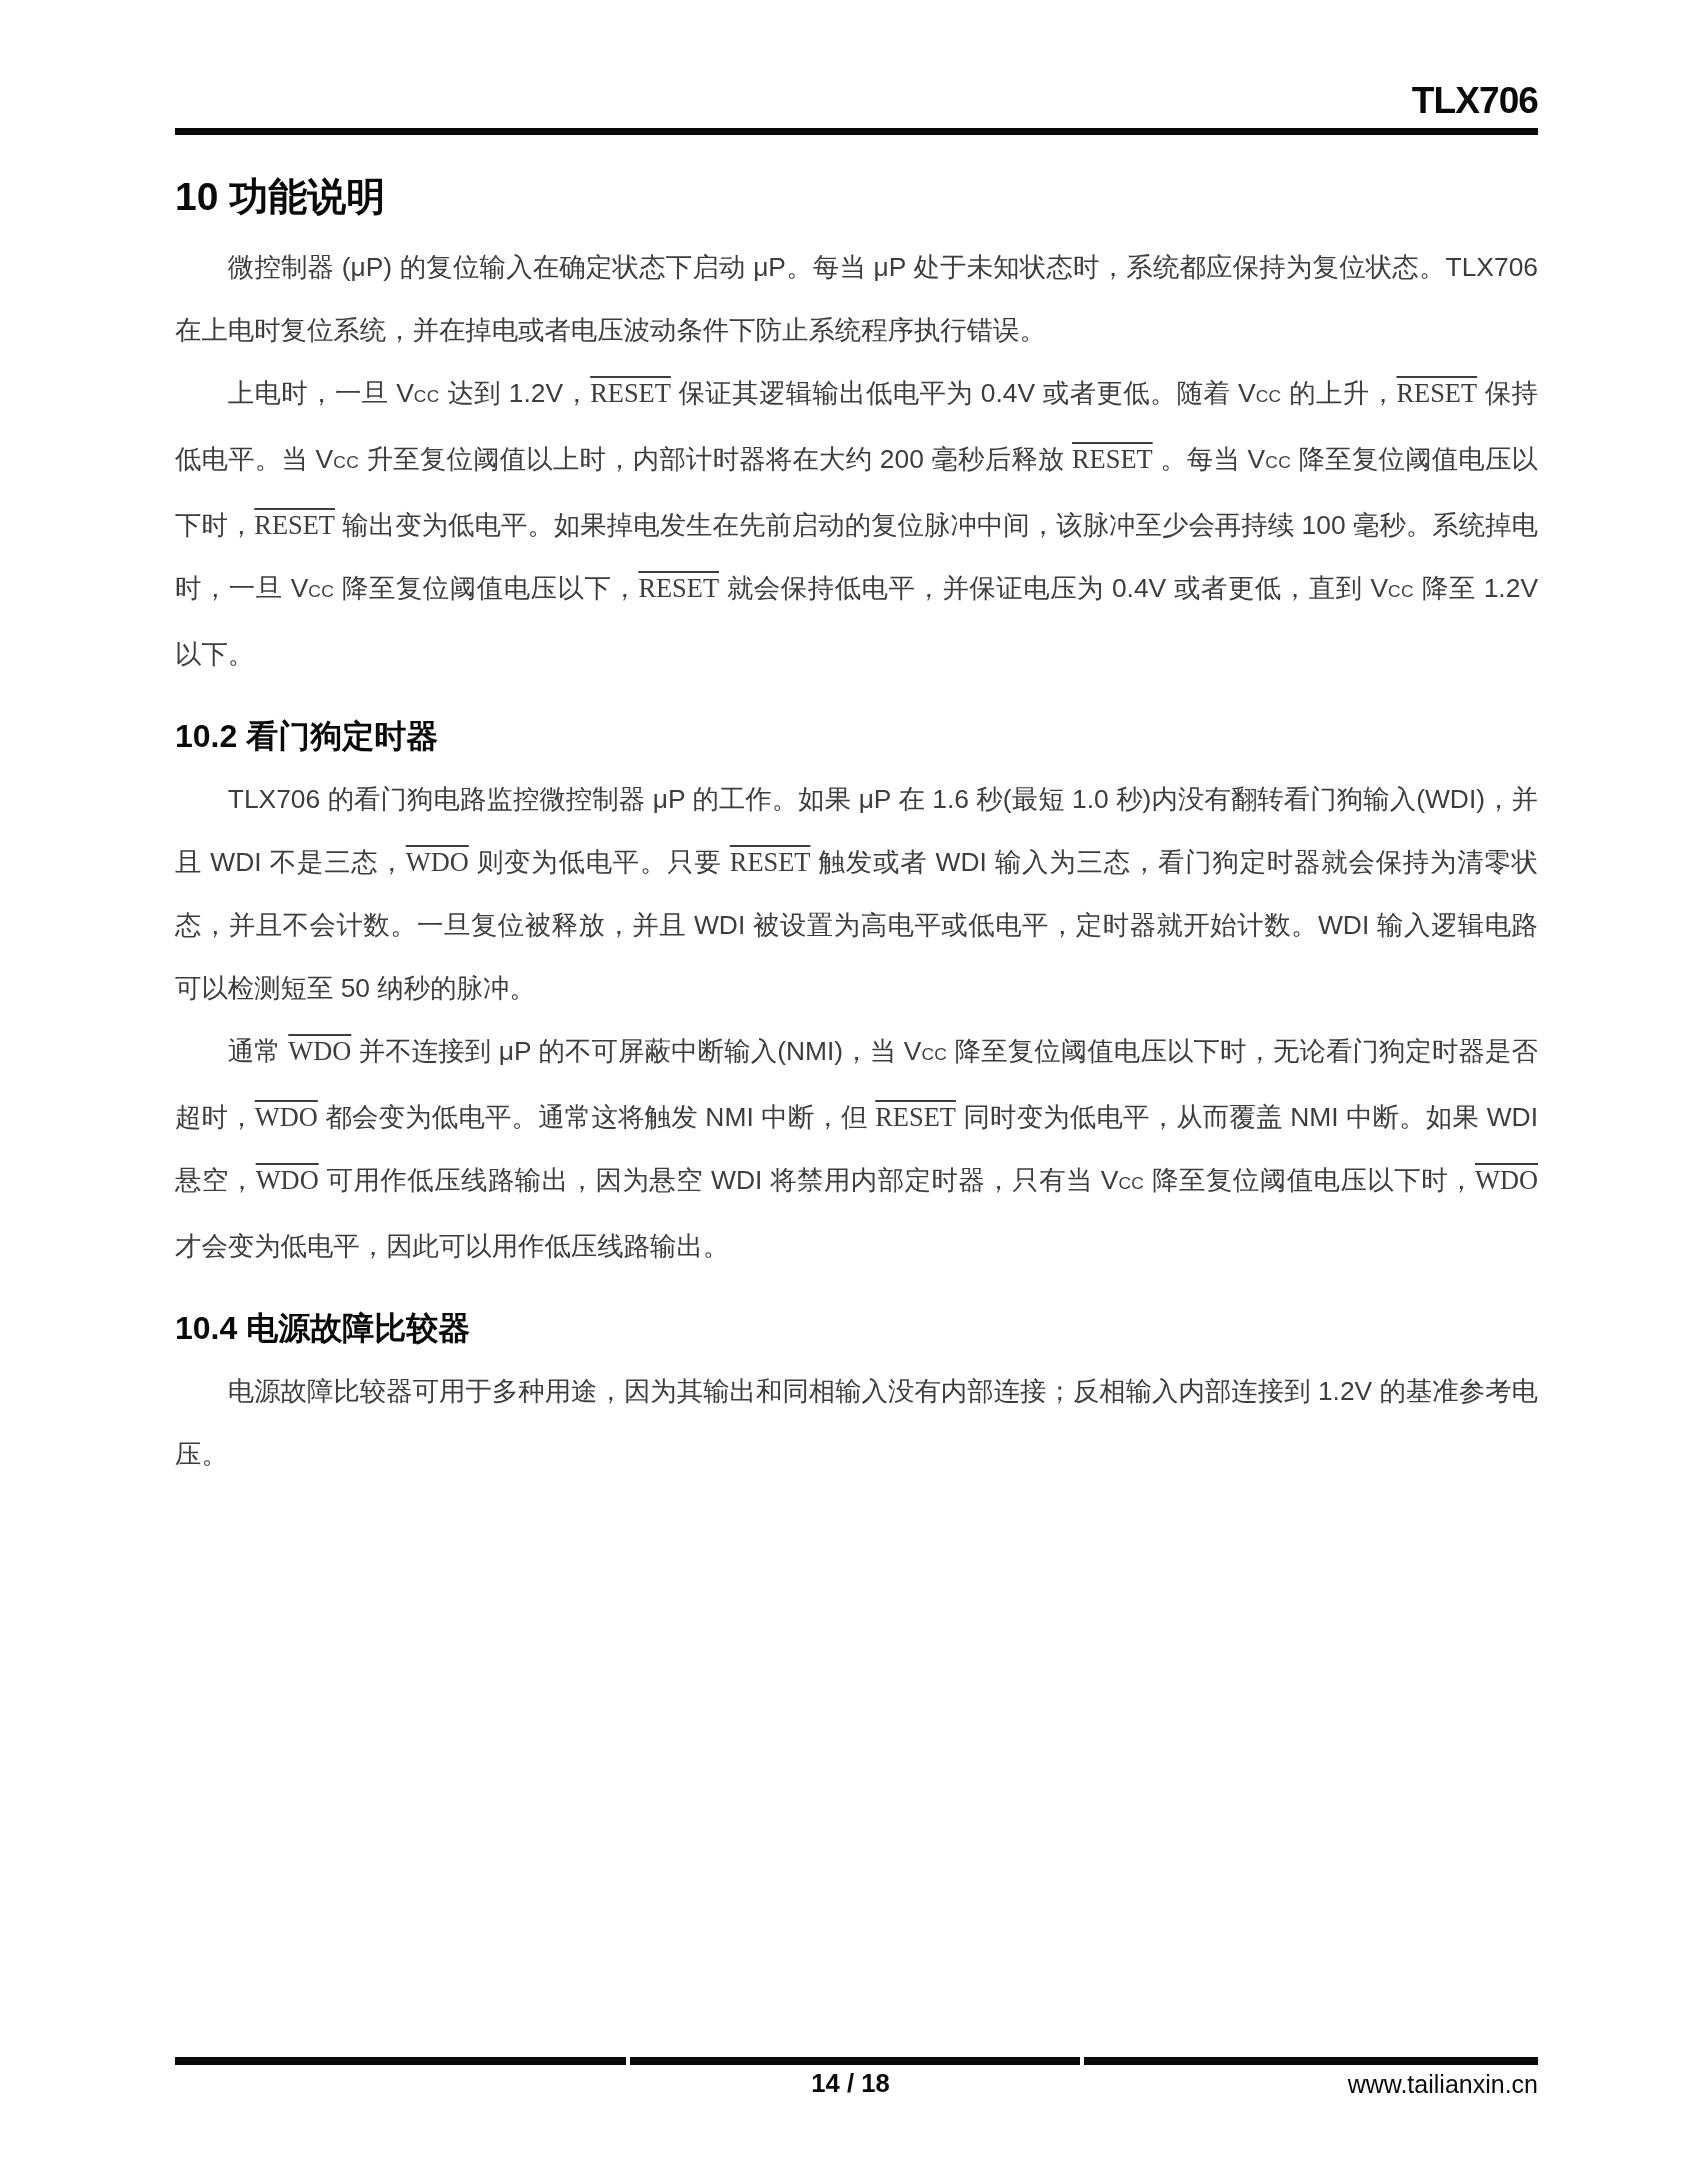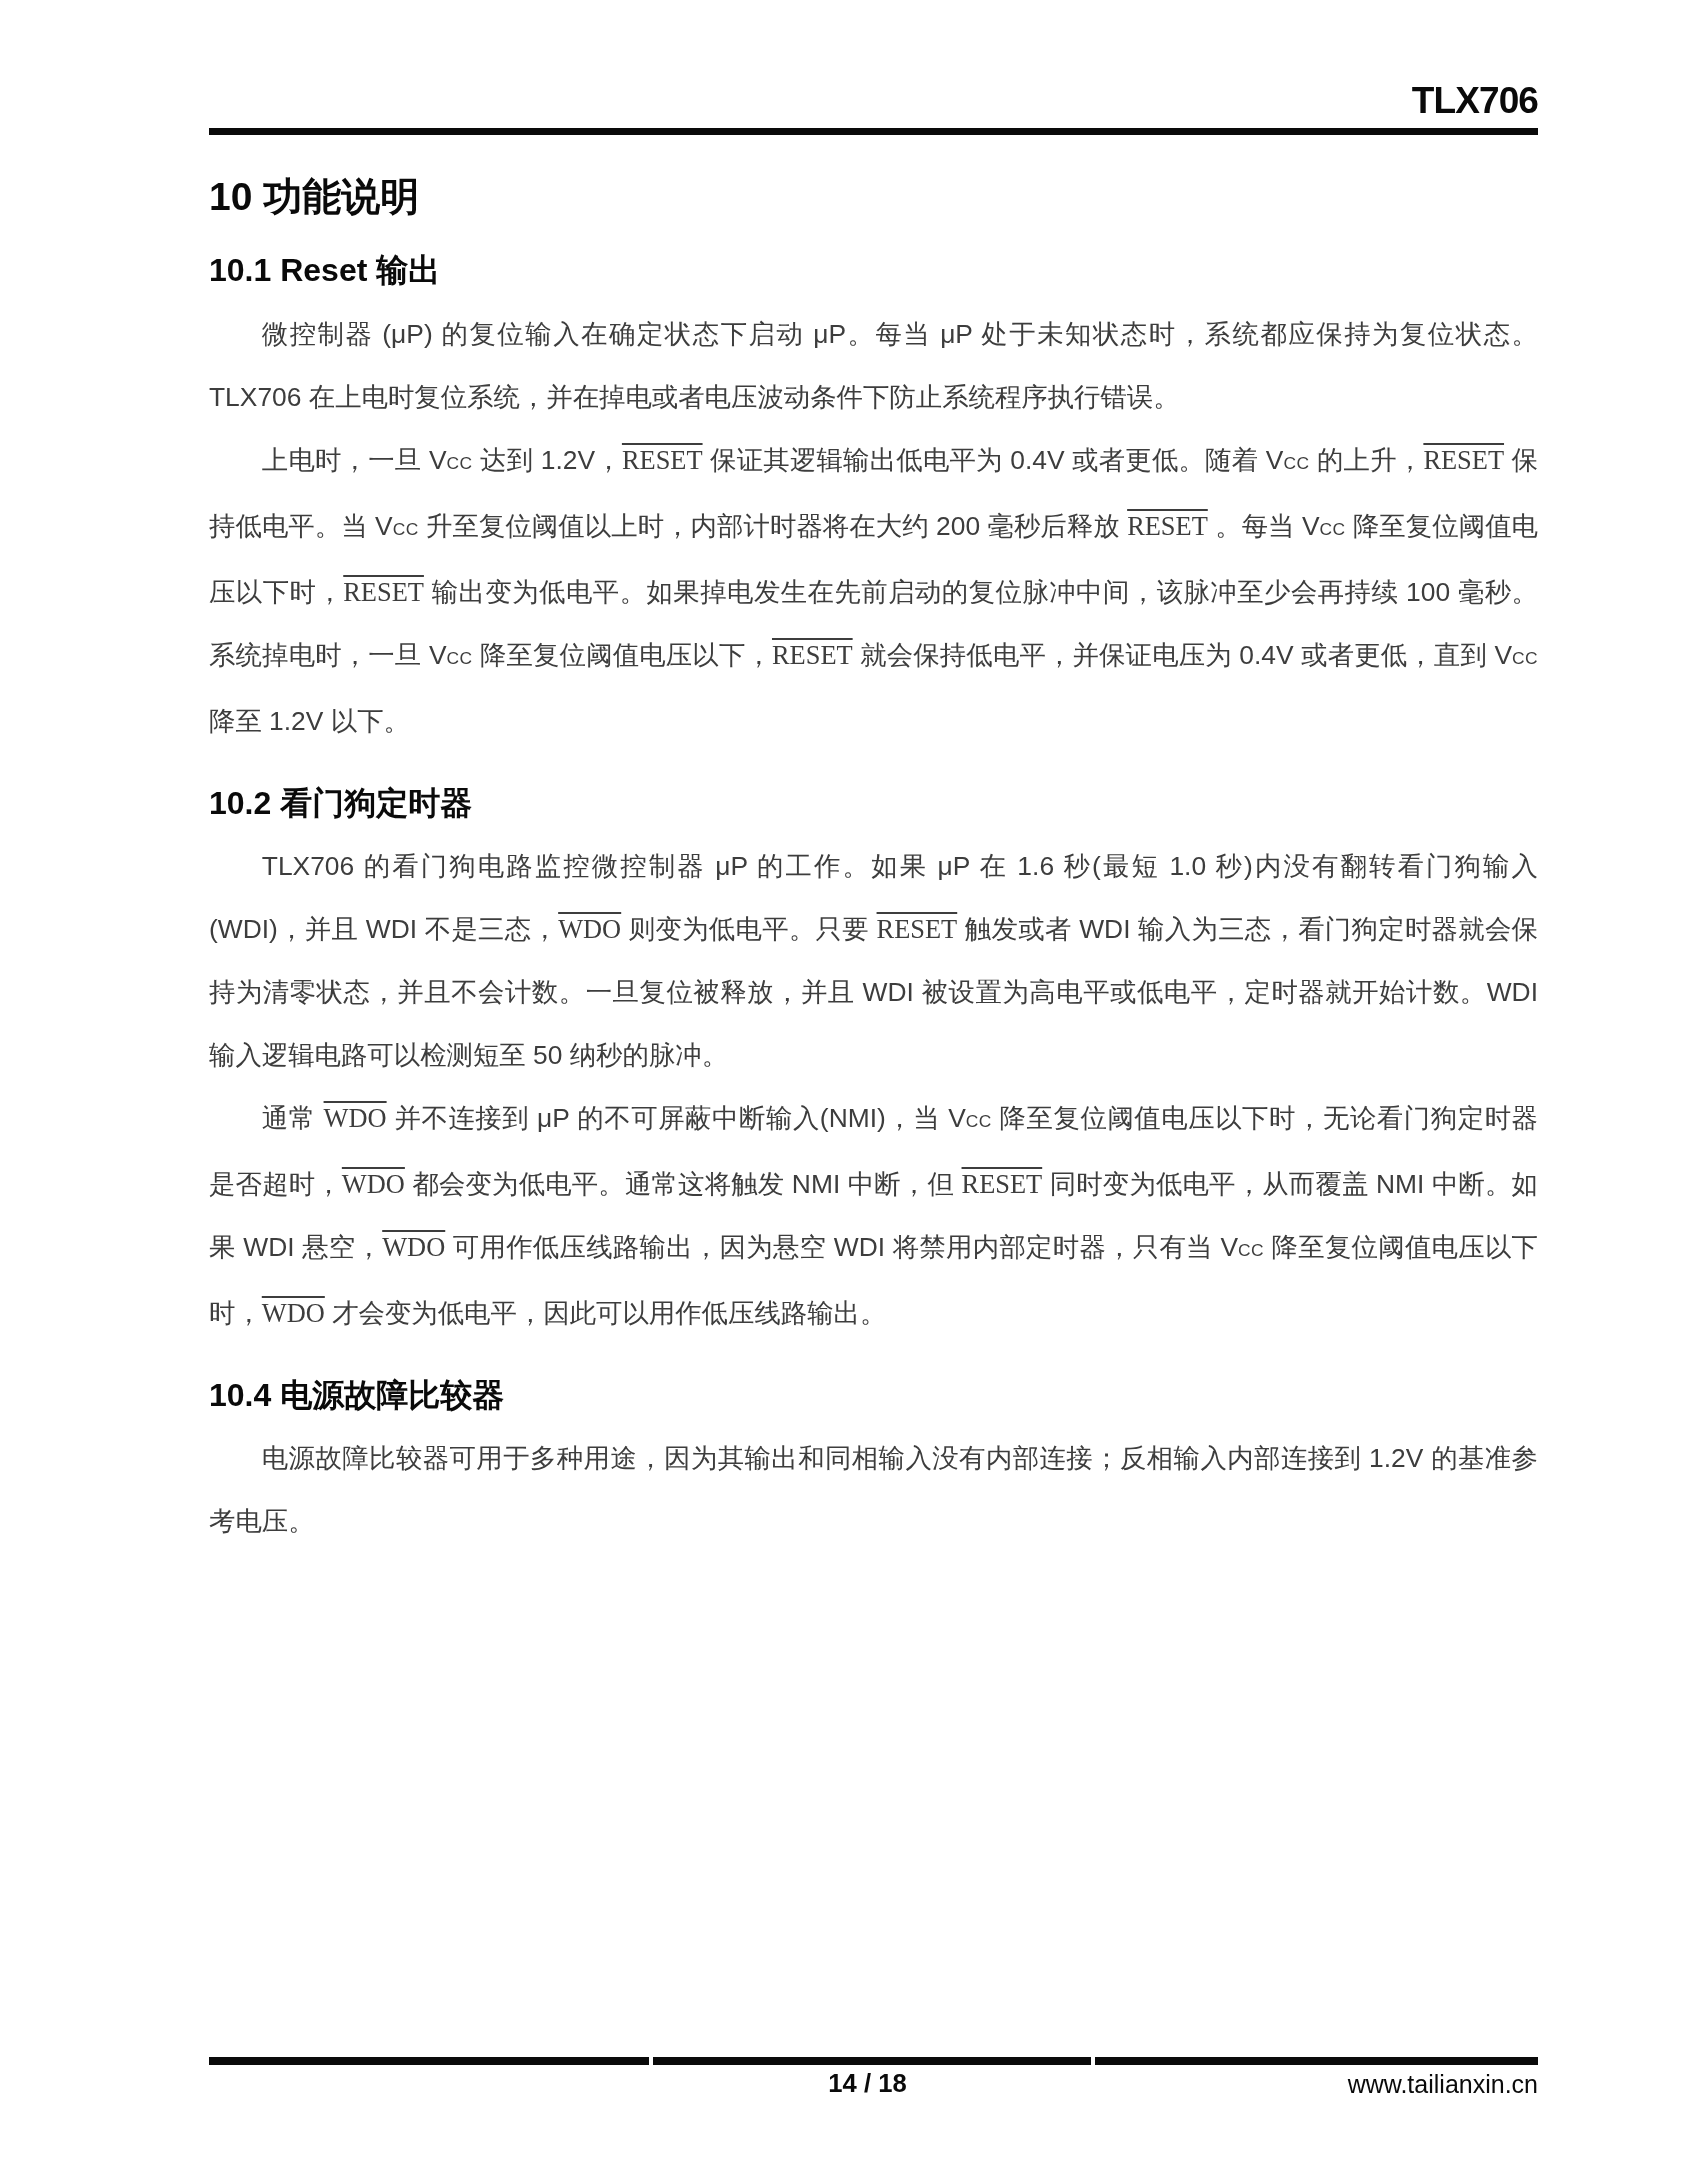--- a/index.html
+++ b/index.html
@@ -6,21 +6,20 @@
   body {
     width: 1685px; height: 2181px;
     position: relative;
     font-family: "Liberation Sans", "DejaVu Sans", sans-serif;
     -webkit-font-smoothing: antialiased;
   }
   .page {
     position: absolute; inset: 0;
     padding: 0 147px 16px 175px;
     box-sizing: border-box;
-    margin-left: 34px;
   }
 
   
   .hdr { padding-top: 80px; }
   .hdr-product {
     text-align: right;
     font-size: 37px; line-height: 41px;
     font-weight: bold; color: #0a0a0a;
     letter-spacing: -0.9px;
   }
@@ -88,21 +87,20 @@
 <div class="page">
 
   <div class="hdr">
     <div class="hdr-product">TLX706</div>
     <div class="hdr-rule"></div>
   </div>
 
   <h1 class="doc-title">10 功能说明</h1>
 
   <section>
-    <h2 class="sec-heading">10.1 Reset 输出</h2>
     <p class="para"><span>微控制器 (μP) 的复位输入在确定状态下启动 μP。每当 μP 处于未知状态时，系统都应保持为复位状态。TLX706 在上电时复位系统，并在掉电或者电压波动条件下防止系统程序执行错误。</span></p>
     <p class="para"><span>上电时，一旦 </span><span class="vname">V<span class="vsub">CC</span></span><span> 达到 1.2V，</span><span class="sig ov">RESET</span><span> 保证其逻辑输出低电平为 0.4V 或者更低。随着 </span><span class="vname">V<span class="vsub">CC</span></span><span> 的上升，</span><span class="sig ov">RESET</span><span> 保持低电平。当 </span><span class="vname">V<span class="vsub">CC</span></span><span> 升至复位阈值以上时，内部计时器将在大约 200 毫秒后释放 </span><span class="sig ov">RESET</span><span> 。每当 </span><span class="vname">V<span class="vsub">CC</span></span><span> 降至复位阈值电压以下时，</span><span class="sig ov">RESET</span><span> 输出变为低电平。如果掉电发生在先前启动的复位脉冲中间，该脉冲至少会再持续 100 毫秒。系统掉电时，一旦 </span><span class="vname">V<span class="vsub">CC</span></span><span> 降至复位阈值电压以下，</span><span class="sig ov">RESET</span><span> 就会保持低电平，并保证电压为 0.4V 或者更低，直到 </span><span class="vname">V<span class="vsub">CC</span></span><span> 降至 1.2V 以下。</span></p>
   </section>
 
   <section>
     <h2 class="sec-heading">10.2 看门狗定时器</h2>
     <p class="para"><span>TLX706 的看门狗电路监控微控制器 μP 的工作。如果 μP 在 1.6 秒(最短 1.0 秒)内没有翻转看门狗输入(WDI)，并且 WDI 不是三态，</span><span class="sig ov">WDO</span><span> 则变为低电平。只要 </span><span class="sig ov">RESET</span><span> 触发或者 WDI 输入为三态，看门狗定时器就会保持为清零状态，并且不会计数。一旦复位被释放，并且 WDI 被设置为高电平或低电平，定时器就开始计数。WDI 输入逻辑电路可以检测短至 50 纳秒的脉冲。</span></p>
     <p class="para"><span>通常 </span><span class="sig ov">WDO</span><span> 并不连接到 μP 的不可屏蔽中断输入(NMI)，当 </span><span class="vname">V<span class="vsub">CC</span></span><span> 降至复位阈值电压以下时，无论看门狗定时器是否超时，</span><span class="sig ov">WDO</span><span> 都会变为低电平。通常这将触发 NMI 中断，但 </span><span class="sig ov">RESET</span><span> 同时变为低电平，从而覆盖 NMI 中断。如果 WDI 悬空，</span><span class="sig ov">WDO</span><span> 可用作低压线路输出，因为悬空 WDI 将禁用内部定时器，只有当 </span><span class="vname">V<span class="vsub">CC</span></span><span> 降至复位阈值电压以下时，</span><span class="sig ov">WDO</span><span> 才会变为低电平，因此可以用作低压线路输出。</span></p>
   </section>
 

